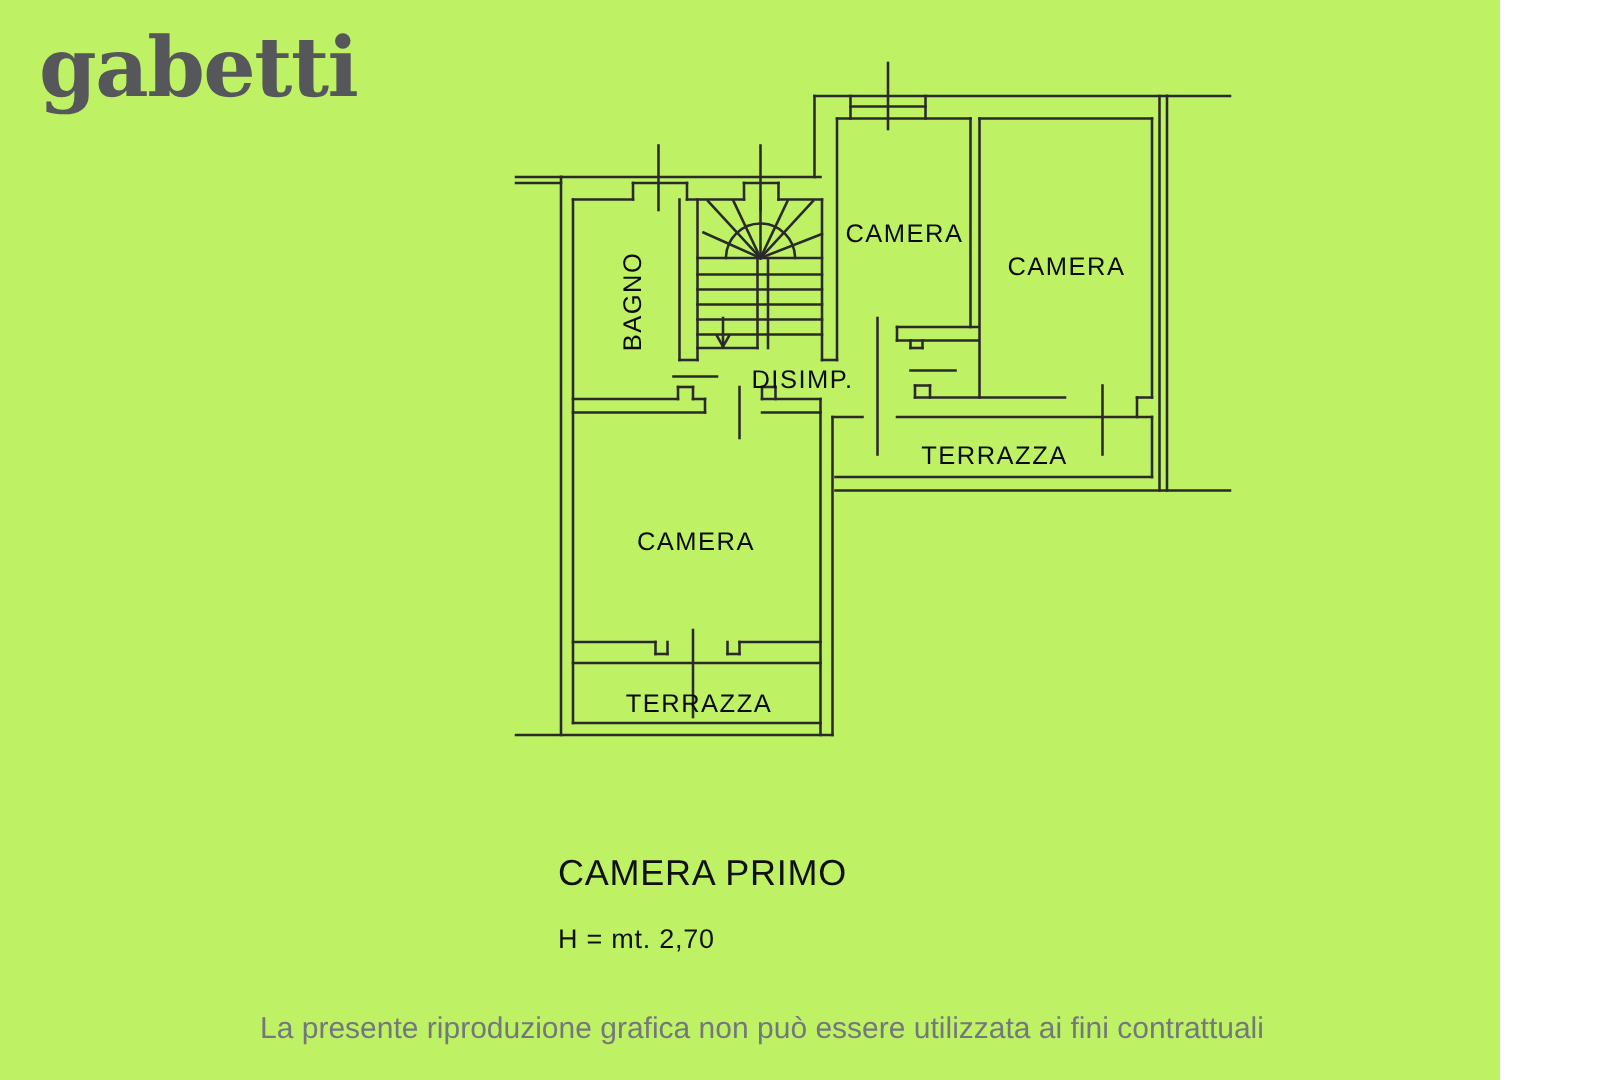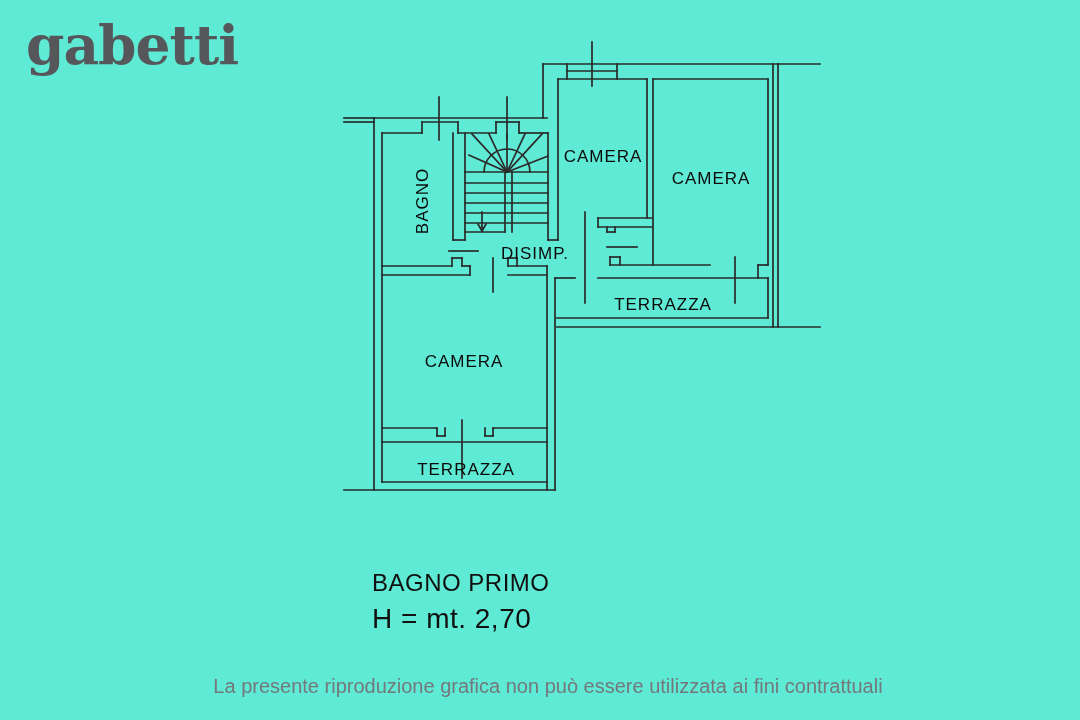--- a/index.html
+++ b/index.html
@@ -1,35 +1,35 @@
 <!DOCTYPE html>
 <html><head>
 <meta charset="utf-8">
 <style>
   html,body{margin:0;padding:0;background:#ffffff;}
   body{width:1080px;height:720px;overflow:hidden;}
-  .canvas{position:relative;width:1080px;height:720px;background:#5eead4;
+  .canvas{position:relative;width:1000px;height:720px;background:#bef264;
           font-family:"Liberation Sans",sans-serif;}
 
   
   .logo{position:absolute;left:26px;top:12px;display:inline-flex;flex-direction:column;color:#55575b;}
   .logo-brand{font-family:"DejaVu Serif",serif;font-weight:700;font-size:55px;line-height:1.2;letter-spacing:-1px;}
   .logo-sub{font-family:"Liberation Sans",sans-serif;font-size:15px;font-weight:700;
             letter-spacing:2.4px;text-align:right;margin-top:-8px;padding-right:2px;}
 
   
   .plan{position:absolute;left:0;top:0;width:1080px;height:720px;}
   .walls line, .walls path{stroke:#2a2a2a;stroke-width:1.7;fill:none;stroke-linecap:square;}
   .labels text{fill:#0b0b0b;font-family:"Liberation Sans",sans-serif;font-size:17px;
                letter-spacing:1px;text-anchor:middle;dominant-baseline:central;}
 
   
   .caption{position:absolute;left:372px;top:569px;color:#101010;}
   .caption-floor{font-size:24px;letter-spacing:0.5px;}
-  .caption-height{font-size:28px;letter-spacing:0.5px;margin-top:6px;}
+  .caption-height{font-size:18px;letter-spacing:0.5px;margin-top:19px;}
 
   
   .footer{position:absolute;left:16px;right:0;top:675px;text-align:center;
           font-size:20px;color:#74787c;}
 </style>
 </head>
 <body>
 
 <div class="canvas">
 
@@ -174,19 +174,19 @@
       <text x="603" y="156">CAMERA</text>
       <text x="711" y="178">CAMERA</text>
       <text x="464" y="361">CAMERA</text>
       <text x="535" y="253">DISIMP.</text>
       <text x="663" y="304">TERRAZZA</text>
       <text x="466" y="469">TERRAZZA</text>
     </g>
   </svg>
 
   <div class="caption">
-    <div class="caption-floor">BAGNO PRIMO</div>
+    <div class="caption-floor">CAMERA PRIMO</div>
     <div class="caption-height">H = mt. 2,70</div>
   </div>
 
   <div class="footer">La presente riproduzione grafica non può essere utilizzata ai fini contrattuali</div>
 
 </div>
 
 </body></html>

